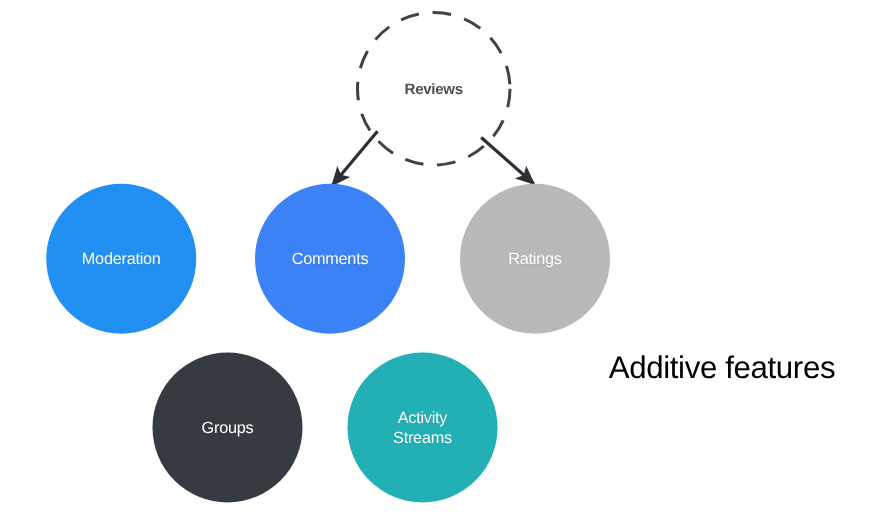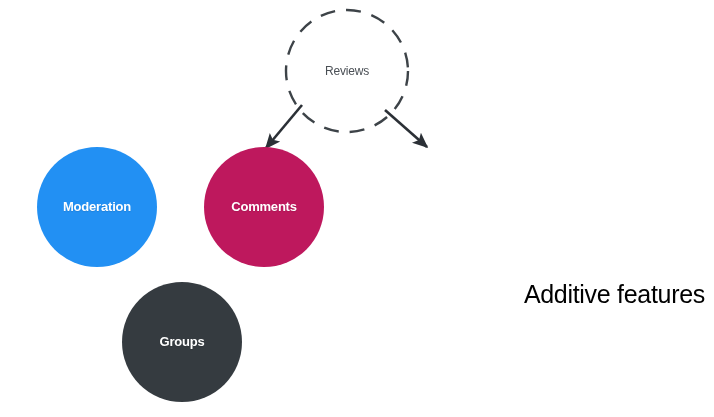--- a/index.html
+++ b/index.html
@@ -31,53 +31,53 @@
     border-radius: 50%;
     display: flex;
     align-items: center;
     justify-content: center;
     text-align: center;
     box-sizing: border-box;
   }
   .node-label {
     color: #ffffff;
     font-family: "Liberation Sans", sans-serif;
-    font-weight: bold;
+    font-weight: normal;
     font-size: 13px;
     line-height: 16px;
     letter-spacing: -0.2px;
     white-space: pre-line;
     text-shadow: 0 1px 1px rgba(0,0,0,0.10);
   }
   #node-reviews {
     left: 286px;
     top: 10px;
     width: 122px;
     height: 122px;
     background: transparent;
   }
   #node-reviews .node-label {
     color: #4a4f55;
-    font-weight: normal;
+    font-weight: bold;
     font-size: 12px;
     text-shadow: none;
   }
   #node-moderation {
     left: 37px;
     top: 147px;
     width: 120px;
     height: 120px;
     background: #2290f3;
   }
   #node-comments {
     left: 204px;
     top: 147px;
     width: 120px;
     height: 120px;
-    background: #be185d;
+    background: #3b82f6;
   }
   #node-ratings {
     left: 368px;
     top: 147px;
     width: 120px;
     height: 120px;
     background: #b9b9b9;
   }
   #node-groups {
     left: 122px;
@@ -97,21 +97,20 @@
     position: absolute;
     left: 487px;
     top: 278px;
     width: 218px;
     color: #000000;
     font-family: "Liberation Sans", sans-serif;
     font-size: 25px;
     line-height: 33px;
     font-weight: normal;
     letter-spacing: -0.3px;
-    text-align: right;
   }
 </style>
 </head>
 <body>
 
 <div id="canvas">
 
   <svg class="svg-layer" viewBox="0 0 714 417" xmlns="http://www.w3.org/2000/svg">
     <defs>
       <marker id="arrowhead" markerWidth="7" markerHeight="7" refX="5.4" refY="3" orient="auto" markerUnits="strokeWidth">
@@ -131,23 +130,30 @@
   </div>
 
   <div class="node" id="node-moderation">
     <span class="node-label">Moderation</span>
   </div>
 
   <div class="node" id="node-comments">
     <span class="node-label">Comments</span>
   </div>
 
+  <div class="node" id="node-ratings">
+    <span class="node-label">Ratings</span>
+  </div>
 
   <div class="node" id="node-groups">
     <span class="node-label">Groups</span>
   </div>
 
+  <div class="node" id="node-activity-streams">
+    <span class="node-label">Activity
+Streams</span>
+  </div>
 
   <div id="caption">
     <div>Additive features</div>
   </div>
 
 </div>
 
 </body></html>

